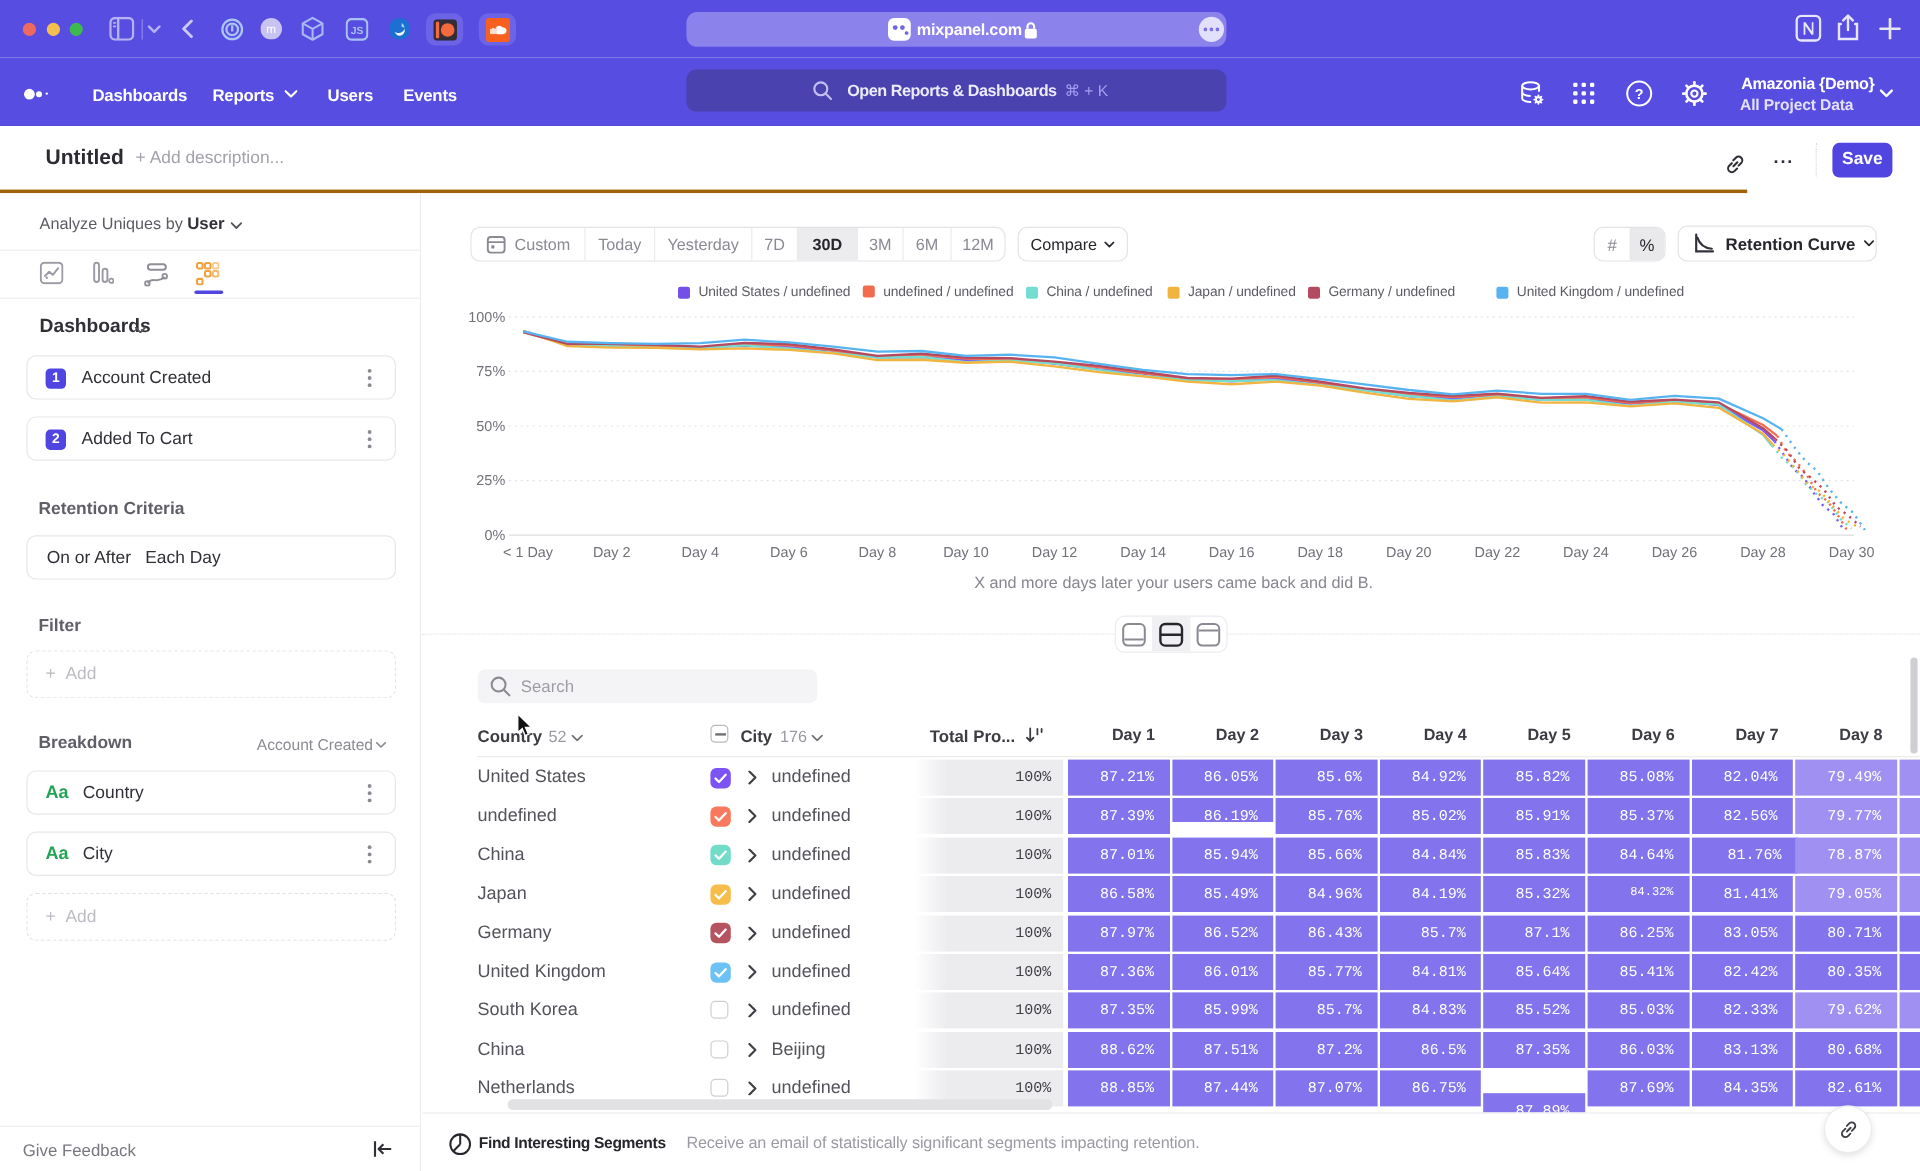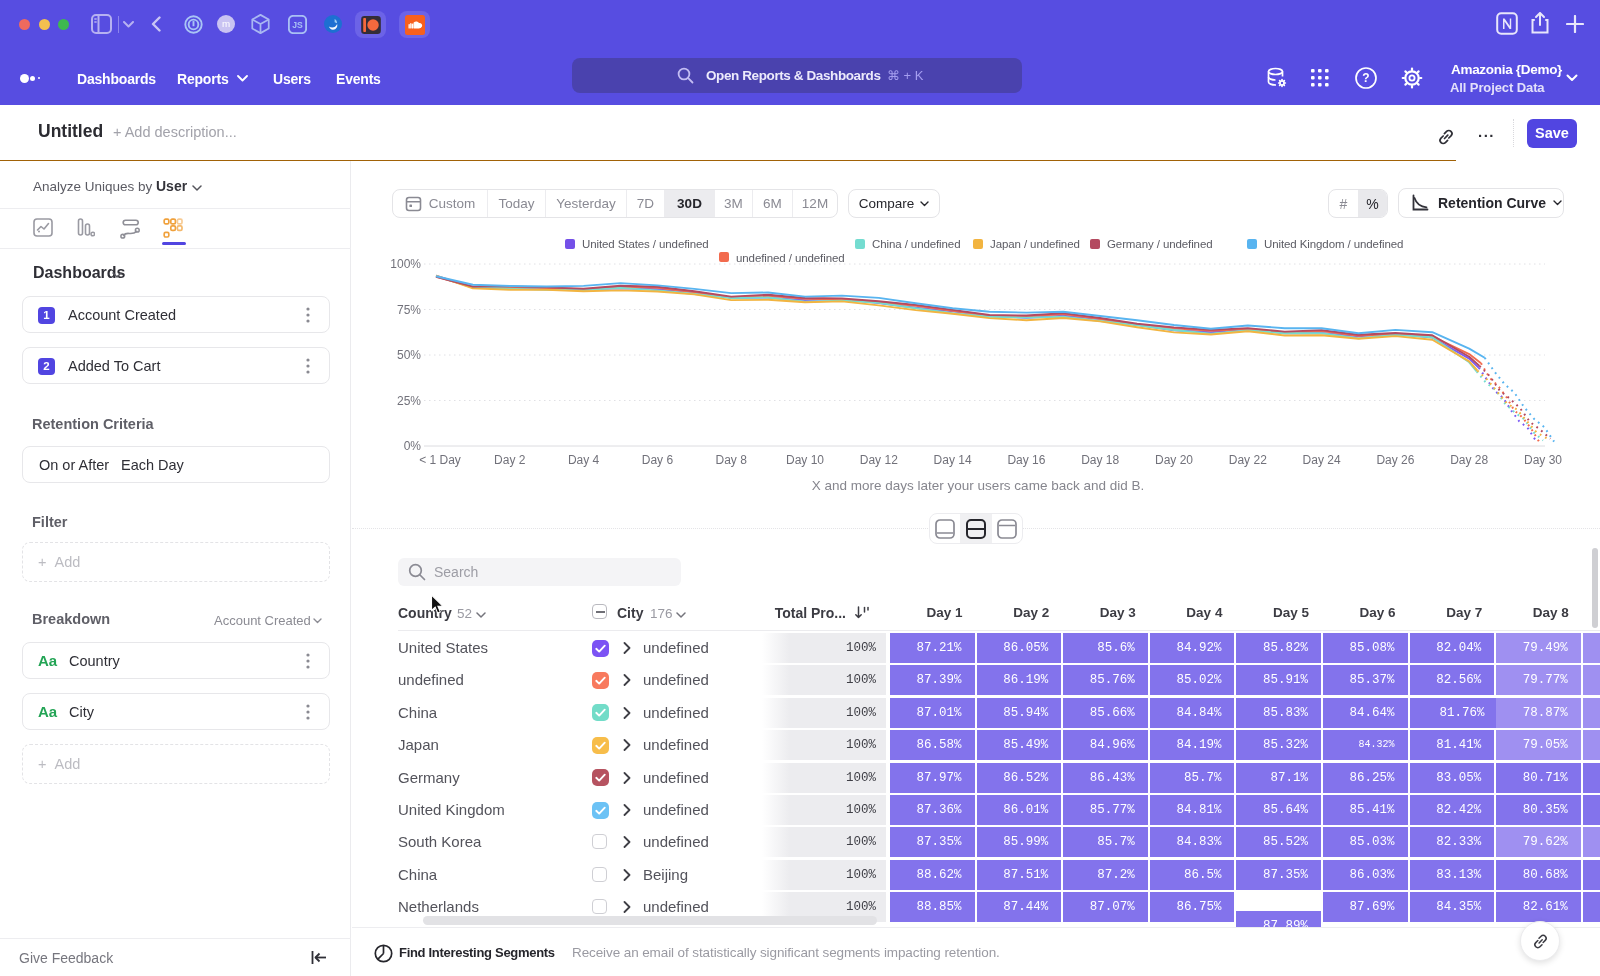--- a/index.html
+++ b/index.html
@@ -72,20 +72,39 @@
       </svg>
     </span>
   <span class="abs" style="left:399px;top:11px;width:31px;height:27px;border-radius:8px;background:#6c63e7;"></span>
   <span class="abs" style="left:404.5px;top:14.5px;">
       <svg width="20" height="20" viewBox="0 0 24 24">
         <rect x="0" y="0" width="24" height="24" rx="3" fill="#f7601e"></rect>
         <path d="M5 15.5 L5 11.5 M7 15.5 L7 10.5 M9 15.5 L9 11 M11 15.5 L11 9.5 C13 8 15.5 8.5 16.5 10.5 C19 10 20.5 12 19.5 13.8 C19 14.8 18 15.5 16.5 15.5 Z" fill="#fff" stroke="#fff" stroke-width="1.6" stroke-linecap="round" stroke-linejoin="round"></path>
       </svg>
     </span>
 
+  <div class="abs" style="left:572px;top:10px;width:450px;height:29px;border-radius:9px;background:#8b82ec;">
+    <span class="abs" style="left:168px;top:5px;width:19px;height:19px;border-radius:5px;background:#fff;">
+      <span class="abs" style="left:3.5px;top:6px;width:4px;height:4px;border-radius:50%;background:#6f66e5;"></span>
+      <span class="abs" style="left:9.5px;top:6px;width:4px;height:4px;border-radius:50%;background:#6f66e5;"></span>
+      <span class="abs" style="left:14px;top:11px;width:2.6px;height:2.6px;border-radius:50%;background:#6f66e5;"></span>
+    </span>
+    <span class="abs" style="left:192px;top:0;line-height:29px;font-size:13.5px;font-weight:bold;color:#fff;letter-spacing:-0.2px;">mixpanel.com</span>
+    <span class="abs" style="left:281px;top:8px;">
+        <svg width="12" height="15" viewBox="0 0 12 15">
+          <rect x="1" y="6" width="10" height="8" rx="1.6" fill="#fff"></rect>
+          <path d="M3.2 6 L3.2 4.2 A2.8 2.8 0 0 1 8.8 4.2 L8.8 6" fill="none" stroke="#fff" stroke-width="1.8"></path>
+        </svg>
+      </span>
+    <span class="abs" style="left:427px;top:4px;width:21px;height:21px;border-radius:50%;background:rgba(255,255,255,0.75);">
+      <span class="abs" style="left:4.2px;top:9px;width:2.6px;height:2.6px;border-radius:50%;background:#7a71e8;"></span>
+      <span class="abs" style="left:9.2px;top:9px;width:2.6px;height:2.6px;border-radius:50%;background:#7a71e8;"></span>
+      <span class="abs" style="left:14.2px;top:9px;width:2.6px;height:2.6px;border-radius:50%;background:#7a71e8;"></span>
+    </span>
+  </div>
   <span class="abs" style="left:1496px;top:12px;">
       <svg width="22" height="23" viewBox="0 0 22 23">
         <rect x="1.2" y="1.2" width="19.6" height="20.6" rx="4" fill="none" stroke="#e8e6fb" stroke-width="2"></rect>
         <path d="M7 17 L7 6.5 L8.6 6.5 L13.8 14 L13.8 6.5 L15.2 6.5 L15.2 17 L13.6 17 L8.5 9.5 L8.5 17 Z" fill="#e8e6fb"></path>
       </svg>
     </span>
   <span class="abs" style="left:1530px;top:11px;">
       <svg width="20" height="24" viewBox="0 0 20 24">
         <path d="M4 9 L2.5 9 L2.5 21.5 L17.5 21.5 L17.5 9 L16 9" fill="none" stroke="#e8e6fb" stroke-width="2" stroke-linecap="round"></path>
         <line x1="10" y1="2.5" x2="10" y2="14" stroke="#e8e6fb" stroke-width="2" stroke-linecap="round"></line>
@@ -179,21 +198,21 @@
     </span>
   <span class="abs" style="left:1451px;top:14px;font-size:13.5px;font-weight:bold;color:#fff;letter-spacing:-0.3px;">Amazonia {Demo}</span>
   <span class="abs" style="left:1450px;top:31.5px;font-size:13px;font-weight:bold;color:#e3e0fa;letter-spacing:-0.1px;">All Project Data</span>
   <span class="abs" style="left:1566px;top:26px;">
       <svg width="12" height="8" viewBox="0 0 12 8">
         <path d="M1.5 1.5 L6 6 L10.5 1.5" fill="none" stroke="#fff" stroke-width="2" stroke-linecap="round" stroke-linejoin="round"></path>
       </svg>
     </span>
 </div>
 
-<div class="abs" style="left:0;top:105px;width:1456px;height:56px;background:#fff;border-bottom:1px solid #a16207;">
+<div class="abs" style="left:0;top:105px;width:1456px;height:56px;background:#fff;border-bottom:3px solid #a16207;">
   <span class="abs" style="left:38px;top:16px;font-size:17.5px;font-weight:bold;color:#2b2b31;">Untitled</span>
   <span class="abs" style="left:113px;top:19px;font-size:14.5px;color:#a2a2aa;">+ Add description...</span>
   <span class="abs" style="left:1437px;top:23px;">
       <svg width="18" height="18" viewBox="0 0 18 18">
         <path d="M7.5 10.5 L10.8 7.2 M6.2 8 L4 10.2 A3.1 3.1 0 0 0 8.4 14.6 L10.6 12.4 M11.8 10 L14 7.8 A3.1 3.1 0 0 0 9.6 3.4 L7.4 5.6" fill="none" stroke="#2f2f36" stroke-width="1.7" stroke-linecap="round"></path>
       </svg>
     </span>
   <span class="abs" style="left:1478px;top:18px;font-size:15px;letter-spacing:1.5px;font-weight:bold;color:#2f2f36;">...</span>
   <span class="abs" style="left:1513px;top:14px;width:1px;height:28px;border-left:1.5px dotted #d8d8dc;"></span>
   <div class="abs" style="left:1527px;top:14px;width:50px;height:29px;border-radius:6px;background:#5145e1;color:#fff;text-align:center;line-height:29px;font-size:14.5px;font-weight:bold;">Save</div>
@@ -372,21 +391,21 @@
     <span style="margin-left:9px;font-size:14px;font-weight:bold;color:#26262c;">Retention Curve</span>
     <svg width="9" height="6" viewBox="0 0 9 6" style="margin-left:7px;">
           <path d="M1 1 L4.5 4.5 L8 1" fill="none" stroke="#26262c" stroke-width="1.4" stroke-linecap="round" stroke-linejoin="round"></path>
         </svg>
   </div>
 
   <div style="position:absolute;left:565px;top:238px;display:flex;align-items:center;">
         <span style="width:10px;height:10px;border-radius:2px;background:#7450e8;display:inline-block;"></span>
         <span style="margin-left:7px;font-size:11.5px;letter-spacing:-0.1px;color:#5c5c64;">United States / undefined</span>
       </div>
-      <div style="position:absolute;left:719px;top:238px;display:flex;margin-top:14px;">
+      <div style="position:absolute;left:719px;top:238px;display:flex;">
         <span style="width:10px;height:10px;border-radius:2px;background:#f26b4e;display:inline-block;"></span>
         <span style="margin-left:7px;font-size:11.5px;letter-spacing:-0.1px;color:#5c5c64;">undefined / undefined</span>
       </div>
       <div style="position:absolute;left:855px;top:238px;display:flex;align-items:center;">
         <span style="width:10px;height:10px;border-radius:2px;background:#74dcd0;display:inline-block;"></span>
         <span style="margin-left:7px;font-size:11.5px;letter-spacing:-0.1px;color:#5c5c64;">China / undefined</span>
       </div>
       <div style="position:absolute;left:973px;top:238px;display:flex;align-items:center;">
         <span style="width:10px;height:10px;border-radius:2px;background:#f2b440;display:inline-block;"></span>
         <span style="margin-left:7px;font-size:11.5px;letter-spacing:-0.1px;color:#5c5c64;">Japan / undefined</span>
@@ -547,21 +566,21 @@
           </svg>
         </span>
 <svg width="8" height="12" viewBox="0 0 8 12" style="position:absolute;left:623px;top:9px;">
           <path d="M1.5 1 L6.5 6 L1.5 11" fill="none" stroke="#3f3f46" stroke-width="1.8" stroke-linecap="round" stroke-linejoin="round"></path>
         </svg>
 <span style="position:absolute;left:643px;top:0;line-height:30px;font-size:15px;color:#53535b;">undefined</span>
 <div style="position:absolute;left:762px;top:0;width:124px;height:30px;background:linear-gradient(90deg,rgba(236,236,239,0) 0%,#ececef 22%);">
 <span style="position:absolute;right:10px;top:0;line-height:30px;font-family:'Liberation Mono',monospace;font-size:12.5px;color:#3f3f46;">100%</span>
         </div>
 <div style="position:absolute;left:890.0px;top:0;width:84.6px;height:30px;background:#8373ec;color:#fff;font-family:'Liberation Mono',monospace;font-size:12.5px;line-height:30px;text-align:right;padding-right:13px;box-sizing:border-box;">87.39%</div>
-        <div style="position:absolute;left:976.6px;top:0;width:84.6px;height:30px;background:#8373ec;color:#fff;font-family:'Liberation Mono',monospace;font-size:12.5px;line-height:30px;text-align:right;padding-right:13px;box-sizing:border-box;">86.19%</div>
+        <div style="position:absolute;left:976.6px;top:0;width:84.6px;height:20px;background:#8373ec;color:#fff;font-family:'Liberation Mono',monospace;font-size:12.5px;line-height:30px;text-align:right;padding-right:13px;box-sizing:border-box;">86.19%</div>
         <div style="position:absolute;left:1063.2px;top:0;width:84.6px;height:30px;background:#8373ec;color:#fff;font-family:'Liberation Mono',monospace;font-size:12.5px;line-height:30px;text-align:right;padding-right:13px;box-sizing:border-box;">85.76%</div>
         <div style="position:absolute;left:1149.8px;top:0;width:84.6px;height:30px;background:#8373ec;color:#fff;font-family:'Liberation Mono',monospace;font-size:12.5px;line-height:30px;text-align:right;padding-right:13px;box-sizing:border-box;">85.02%</div>
         <div style="position:absolute;left:1236.4px;top:0;width:84.6px;height:30px;background:#8373ec;color:#fff;font-family:'Liberation Mono',monospace;font-size:12.5px;line-height:30px;text-align:right;padding-right:13px;box-sizing:border-box;">85.91%</div>
         <div style="position:absolute;left:1323.0px;top:0;width:84.6px;height:30px;background:#8373ec;color:#fff;font-family:'Liberation Mono',monospace;font-size:12.5px;line-height:30px;text-align:right;padding-right:13px;box-sizing:border-box;">85.37%</div>
         <div style="position:absolute;left:1409.6px;top:0;width:84.6px;height:30px;background:#8373ec;color:#fff;font-family:'Liberation Mono',monospace;font-size:12.5px;line-height:30px;text-align:right;padding-right:13px;box-sizing:border-box;">82.56%</div>
         <div style="position:absolute;left:1496.2px;top:0;width:84.6px;height:30px;background:#9f90f1;color:#fff;font-family:'Liberation Mono',monospace;font-size:12.5px;line-height:30px;text-align:right;padding-right:13px;box-sizing:border-box;">79.77%</div>
         <div style="position:absolute;left:1583px;top:0;width:17px;height:30px;background:#9f90f1;"></div>
 </div>
 <div style="position:absolute;left:0;top:697.8px;width:1600px;height:30px;">
 <span style="position:absolute;left:398px;top:0;line-height:30px;font-size:15px;color:#53535b;">China</span>

